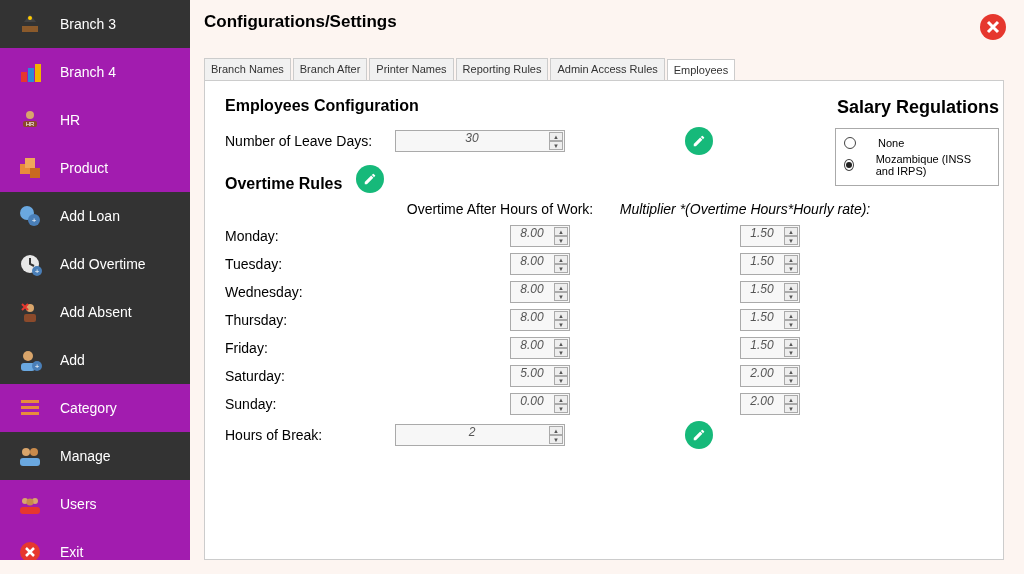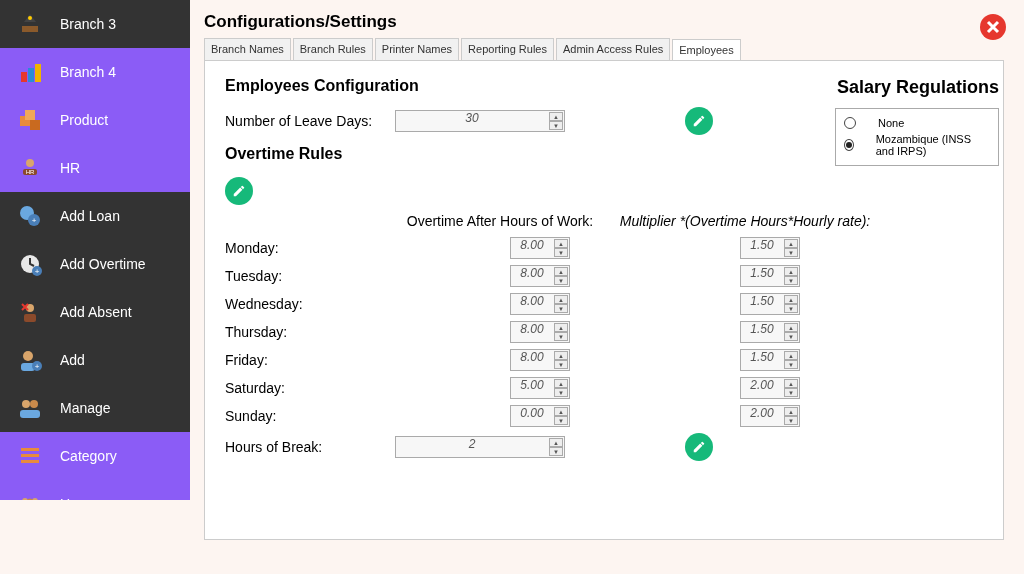--- a/index.html
+++ b/index.html
@@ -1,37 +1,37 @@
 <!DOCTYPE html>
 <html><head>
 <meta charset="utf-8">
 <style>
 * { box-sizing: border-box; margin: 0; padding: 0; }
 body { font-family: "Segoe UI", Arial, sans-serif; background: #fdf5f1; width: 1024px; height: 574px; overflow: hidden; display: flex; }
 
-.sidebar { width: 190px; background: #8b5cf6; color: #fff; height: 500px; overflow: hidden; }
+.sidebar { width: 190px; background: #a21caf; color: #fff; height: 560px; overflow: hidden; }
 .sidebar-item { display: flex; align-items: center; gap: 18px; padding: 12px 18px; cursor: pointer; font-size: 14px; }
 .sidebar-item:hover, .sidebar-item.hover { background: #333; }
 .sidebar-icon { width: 24px; height: 24px; display: flex; align-items: center; justify-content: center; }
 .sidebar-icon svg { width: 24px; height: 24px; }
 
 .main { flex: 1; padding: 12px 20px 10px 14px; position: relative; }
-.page-title { font-size: 17px; font-weight: 700; margin-bottom: 6px; }
+.page-title { font-size: 17px; font-weight: 700; margin-bottom: 26px; }
 
 .close-btn { position: absolute; top: 14px; right: 18px; width: 26px; height: 26px; background: #e6372e; border-radius: 50%; display: flex; align-items: center; justify-content: center; cursor: pointer; }
 .close-btn svg { width: 14px; height: 14px; stroke: #fff; stroke-width: 3; }
 
 .tabs { display: flex; gap: 2px; margin-bottom: 0; font-size: 11px; color: #333; }
 .tab { padding: 4px 6px; border: 1px solid #ccc; background: #f1f1f1; border-bottom: none; cursor: pointer; }
 .tab.active { background: #fff; border-bottom: 1px solid #fff; position: relative; top: 1px; }
 
 .tab-panel { background: #fff; border: 1px solid #ccc; padding: 16px 20px 30px 20px; min-height: 480px; position: relative; }
 
 .section-title { font-size: 16px; font-weight: 700; margin-bottom: 12px; }
-.section-title-row { display: flex; align-items: flex-start; gap: 14px; margin-bottom: 8px; flex-direction: column; }
+.section-title-row { display: flex; align-items: flex-end; gap: 14px; margin-bottom: 8px; }
 
 .row { display: flex; align-items: center; margin-bottom: 10px; font-size: 14px; }
 .row-label { width: 170px; }
 .spinner { text-align: center; border: 1px solid #aaa; background: #f7f7f7; font-size: 12px; height: 22px; position: relative; padding: 0 18px 0 2px; color: #555; font-style: italic; }
 .spinner.wide { width: 170px; }
 .spinner.narrow { width: 60px; }
 .spinner-arrows { position: absolute; right: 1px; top: 1px; bottom: 1px; width: 14px; display: flex; flex-direction: column; }
 .spinner-arrows span { flex:1; border:1px solid #aaa; background:#eee; display:flex; align-items:center; justify-content:center; font-size:6px; color:#555; line-height:1; cursor:pointer; }
 
 .edit-btn { width: 28px; height: 28px; background: #16b97a; border-radius: 50%; display: flex; align-items: center; justify-content: center; cursor: pointer; }
@@ -79,36 +79,36 @@
           <rect x="3" y="12" width="6" height="10" fill="#e6372e"></rect>
           <rect x="10" y="8" width="6" height="14" fill="#2b8bd6"></rect>
           <rect x="17" y="4" width="6" height="18" fill="#f0b400"></rect>
         </svg>
       </span>
     <span>Branch 4</span>
   </div>
   <div class="sidebar-item">
     <span class="sidebar-icon">
         <svg viewBox="0 0 24 24">
+          <circle cx="12" cy="7" r="4" fill="#d9a56b"></circle>
+          <rect x="5" y="13" width="14" height="6" rx="2" fill="#8b4a2b"></rect>
+          <text x="12" y="18" font-size="6" fill="#fff" text-anchor="middle">HR</text>
+        </svg>
+      </span>
+    <span>HR</span>
+  </div>
+  <div class="sidebar-item">
+    <span class="sidebar-icon">
+        <svg viewBox="0 0 24 24">
           <rect x="2" y="8" width="10" height="10" fill="#e88b3c"></rect>
           <rect x="12" y="12" width="10" height="10" fill="#c96a1f"></rect>
           <rect x="7" y="2" width="10" height="10" fill="#f0a85a"></rect>
         </svg>
       </span>
     <span>Product</span>
-  </div>
-  <div class="sidebar-item">
-    <span class="sidebar-icon">
-        <svg viewBox="0 0 24 24">
-          <circle cx="12" cy="7" r="4" fill="#d9a56b"></circle>
-          <rect x="5" y="13" width="14" height="6" rx="2" fill="#8b4a2b"></rect>
-          <text x="12" y="18" font-size="6" fill="#fff" text-anchor="middle">HR</text>
-        </svg>
-      </span>
-    <span>HR</span>
   </div>
   <div class="sidebar-item hover">
     <span class="sidebar-icon">
         <svg viewBox="0 0 24 24">
           <circle cx="9" cy="9" r="7" fill="#6aa8e0"></circle>
           <circle cx="16" cy="16" r="6" fill="#4a7fb8"></circle>
           <text x="16" y="19" font-size="8" fill="#fff" text-anchor="middle">+</text>
         </svg>
       </span>
     <span>Add Loan</span>
@@ -138,39 +138,39 @@
     <span class="sidebar-icon">
         <svg viewBox="0 0 24 24">
           <circle cx="10" cy="8" r="5" fill="#d9a56b"></circle>
           <rect x="3" y="15" width="14" height="8" rx="3" fill="#6aa8e0"></rect>
           <circle cx="19" cy="18" r="5" fill="#4a7fb8"></circle>
           <text x="19" y="21" font-size="8" fill="#fff" text-anchor="middle">+</text>
         </svg>
       </span>
     <span>Add</span>
   </div>
+  <div class="sidebar-item">
+    <span class="sidebar-icon">
+        <svg viewBox="0 0 24 24">
+          <rect x="3" y="4" width="18" height="3" fill="#e88b3c"></rect>
+          <rect x="3" y="10" width="18" height="3" fill="#e88b3c"></rect>
+          <rect x="3" y="16" width="18" height="3" fill="#e88b3c"></rect>
+        </svg>
+      </span>
+    <span>Category</span>
+  </div>
   <div class="sidebar-item hover">
     <span class="sidebar-icon">
         <svg viewBox="0 0 24 24">
           <circle cx="8" cy="8" r="4" fill="#d9a56b"></circle>
           <circle cx="16" cy="8" r="4" fill="#c98a4b"></circle>
           <rect x="2" y="14" width="20" height="8" rx="3" fill="#6aa8e0"></rect>
         </svg>
       </span>
     <span>Manage</span>
-  </div>
-  <div class="sidebar-item">
-    <span class="sidebar-icon">
-        <svg viewBox="0 0 24 24">
-          <rect x="3" y="4" width="18" height="3" fill="#e88b3c"></rect>
-          <rect x="3" y="10" width="18" height="3" fill="#e88b3c"></rect>
-          <rect x="3" y="16" width="18" height="3" fill="#e88b3c"></rect>
-        </svg>
-      </span>
-    <span>Category</span>
   </div>
   <div class="sidebar-item">
     <span class="sidebar-icon">
         <svg viewBox="0 0 24 24">
           <circle cx="7" cy="9" r="3" fill="#d9a56b"></circle>
           <circle cx="17" cy="9" r="3" fill="#d9a56b"></circle>
           <circle cx="12" cy="10" r="3.5" fill="#c98a4b"></circle>
           <rect x="2" y="15" width="20" height="7" rx="3" fill="#e6372e"></rect>
         </svg>
       </span>
@@ -190,21 +190,21 @@
 <div class="main">
   <div class="close-btn">
     <svg viewBox="0 0 14 14">
         <path d="M2 2 L12 12 M12 2 L2 12" fill="none"></path>
       </svg>
   </div>
   <div class="page-title">Configurations/Settings</div>
 
   <div class="tabs">
     <div class="tab">Branch Names</div>
-    <div class="tab">Branch Rules</div>
+    <div class="tab">Branch After</div>
     <div class="tab">Printer Names</div>
     <div class="tab">Reporting Rules</div>
     <div class="tab">Admin Access Rules</div>
     <div class="tab active">Employees</div>
   </div>
 
   <div class="tab-panel">
 
     <div class="salary-box">
       <div class="salary-title">Salary Regulations</div>

